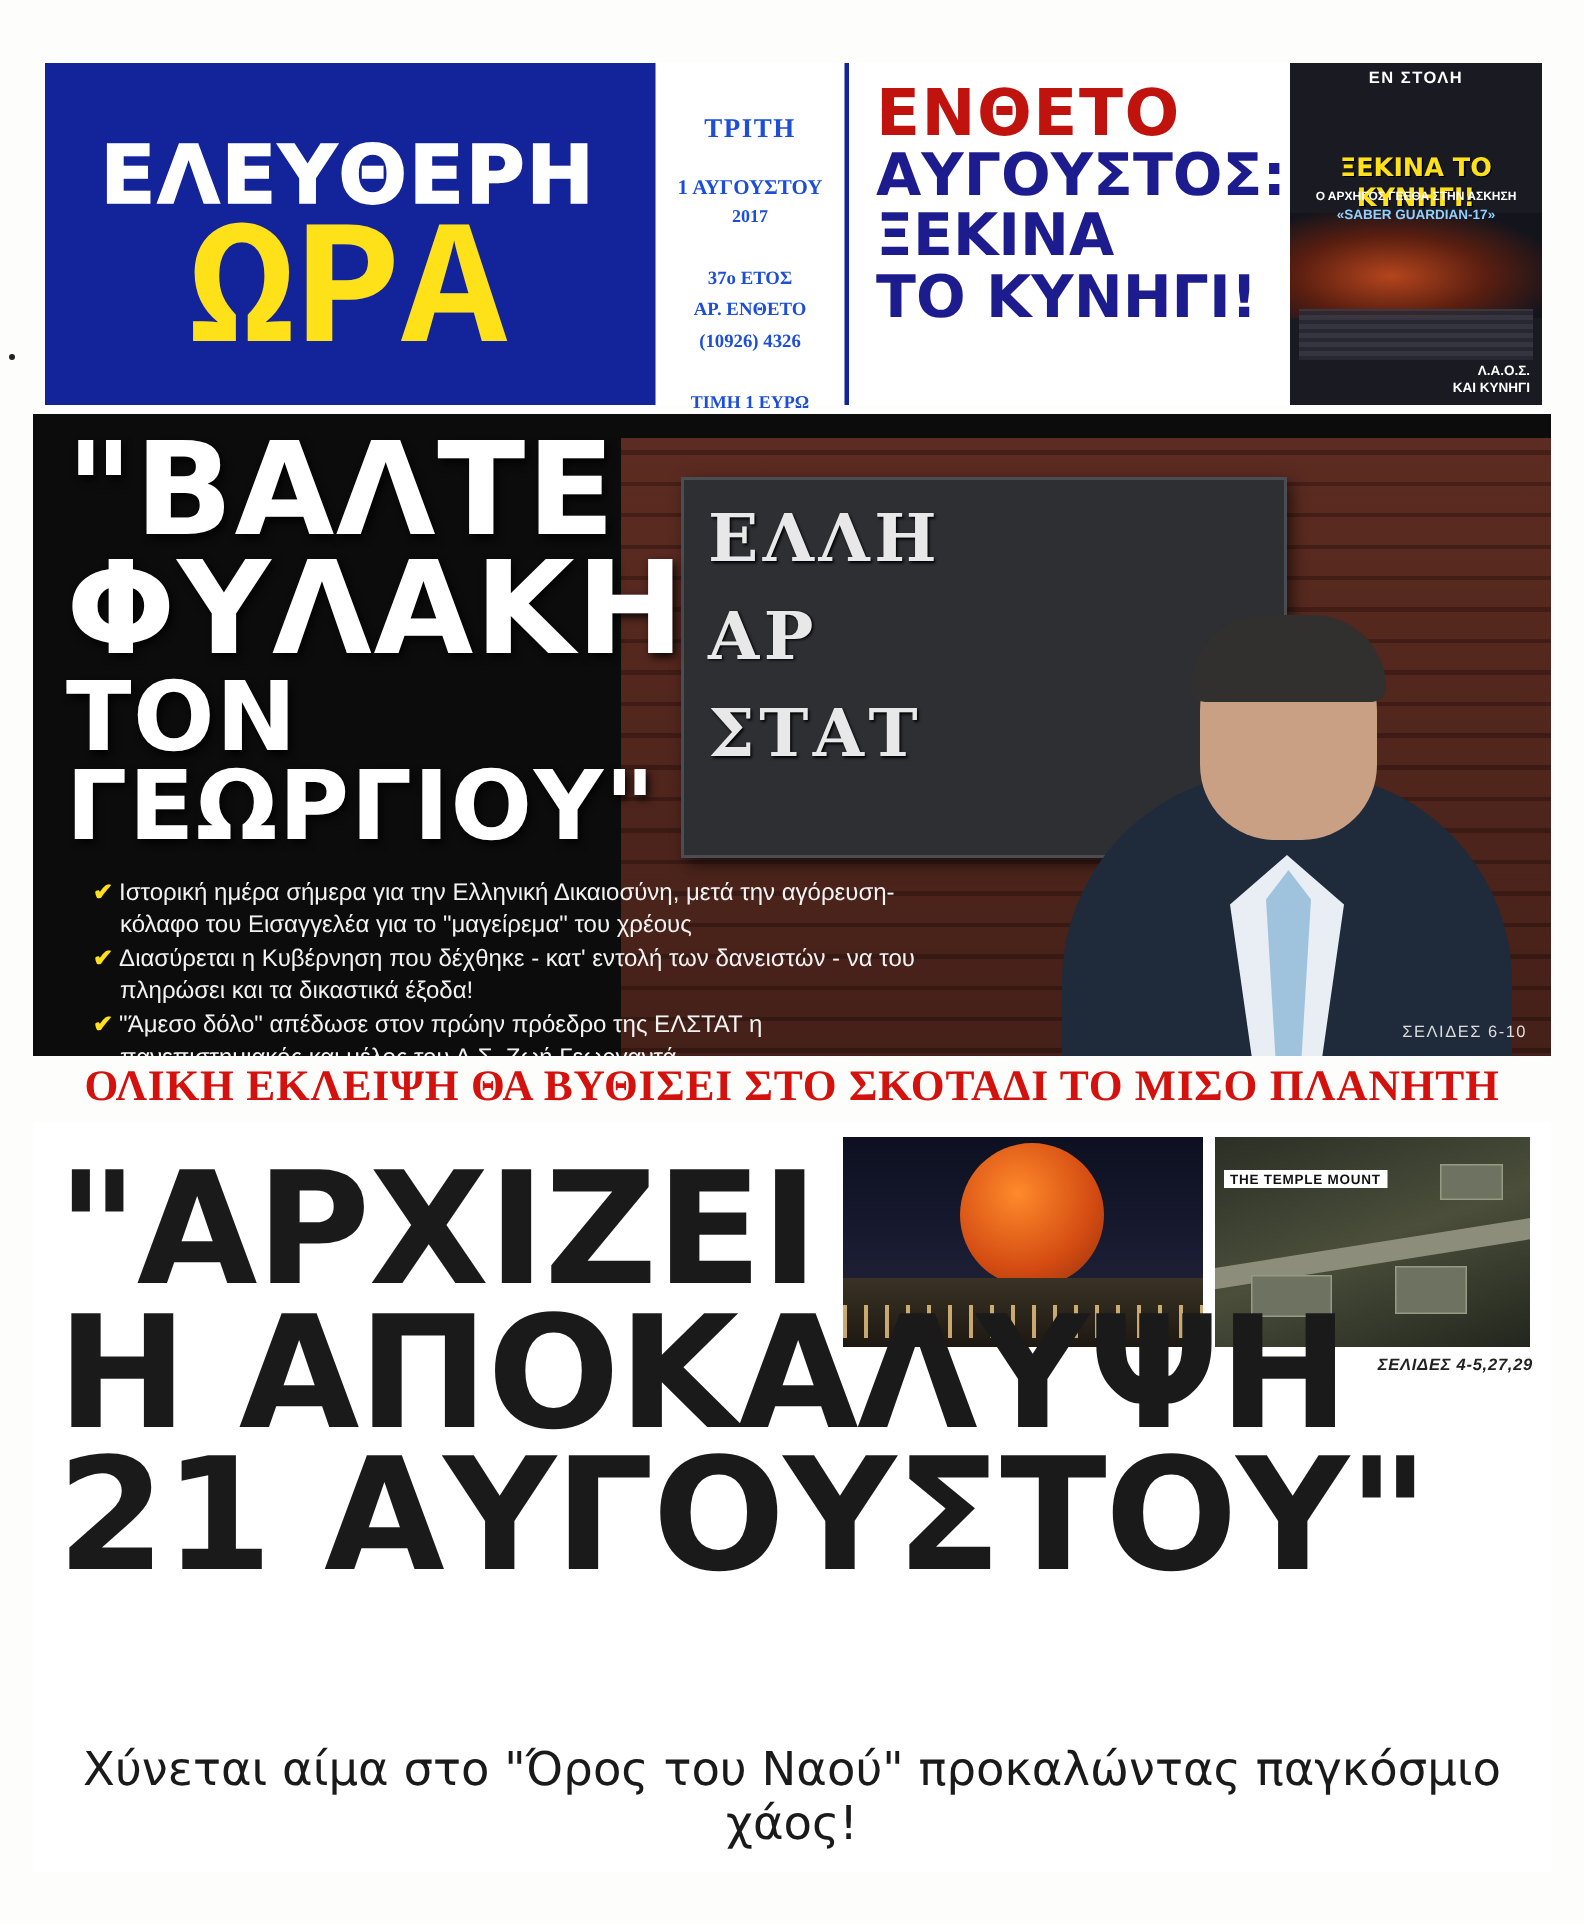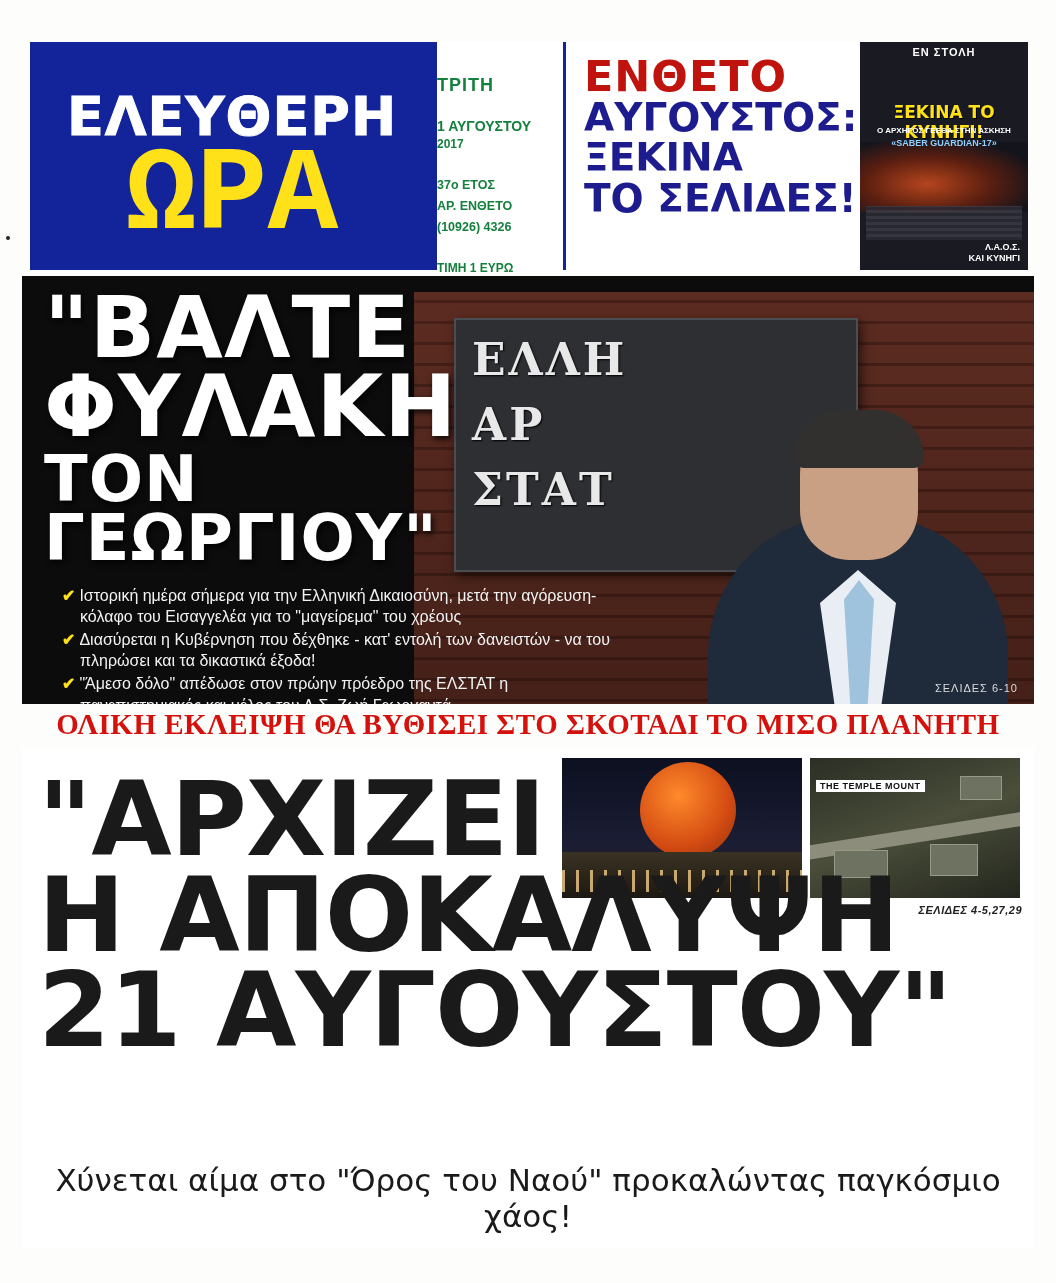--- a/index.html
+++ b/index.html
@@ -56,22 +56,23 @@
     font-family: Liberation Mono, monospace;
     font-weight: bold;
     font-size: 118px;
     line-height: 1;
   }
   .date-block {
     width: 132px;
     border-left: 3px solid #13239a;
     border-right: 3px solid #13239a;
     background: #fff;
-    color: #15803d;
-    font-family: Liberation Sans, sans-serif;
+    color: #1d4ed8;
+    text-align: center;
+    font-family: Liberation Serif, serif;
     font-size: 12px;
     font-weight: bold;
     padding-top: 30px;
     box-sizing: border-box;
     line-height: 1.45;
   }
   .date-block .dayname {
     font-size: 18px;
     letter-spacing: 1px;
     margin-bottom: 18px;
@@ -346,21 +347,21 @@
       <div class="meta">ΑΡ. ΕΝΘΕΤΟ</div>
       <div class="meta">(10926) 4326</div>
       <div class="price">ΤΙΜΗ 1 ΕΥΡΩ</div>
     </div>
 
     <div class="insert-block">
       <div class="insert-text">
         <div class="insert-title">ΕΝΘΕΤΟ</div>
         <div class="insert-sub">ΑΥΓΟΥΣΤΟΣ:</div>
         <div class="insert-sub">ΞΕΚΙΝΑ</div>
-        <div class="insert-sub">ΤΟ ΣΕΛΙΔΕΣ!</div>
+        <div class="insert-sub">ΤΟ ΚΥΝΗΓΙ!</div>
       </div>
       <div class="insert-thumb">
         <div class="thumb-glow"></div>
         <div class="thumb-bars"></div>
         <div class="thumb-head">ΕΝ ΣΤΟΛΗ</div>
         <div class="thumb-mid">ΞΕΚΙΝΑ ΤΟ ΚΥΝΗΓΙ!</div>
         <div class="thumb-sub">Ο ΑΡΧΗΓΟΣ ΓΕΕΘΑ ΣΤΗΝ ΑΣΚΗΣΗ</div>
         <div class="thumb-sub2">«SABER GUARDIAN-17»</div>
         <div class="thumb-foot">
           <div>Λ.Α.Ο.Σ.</div>

